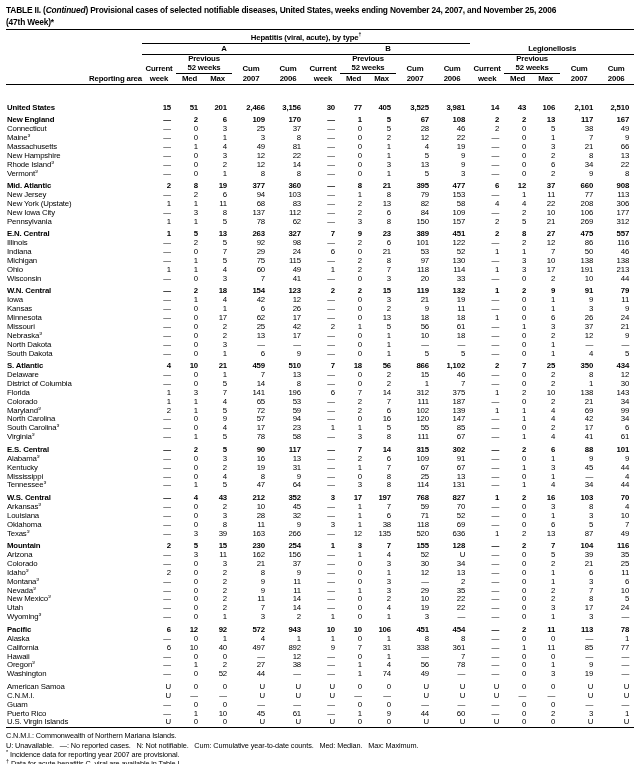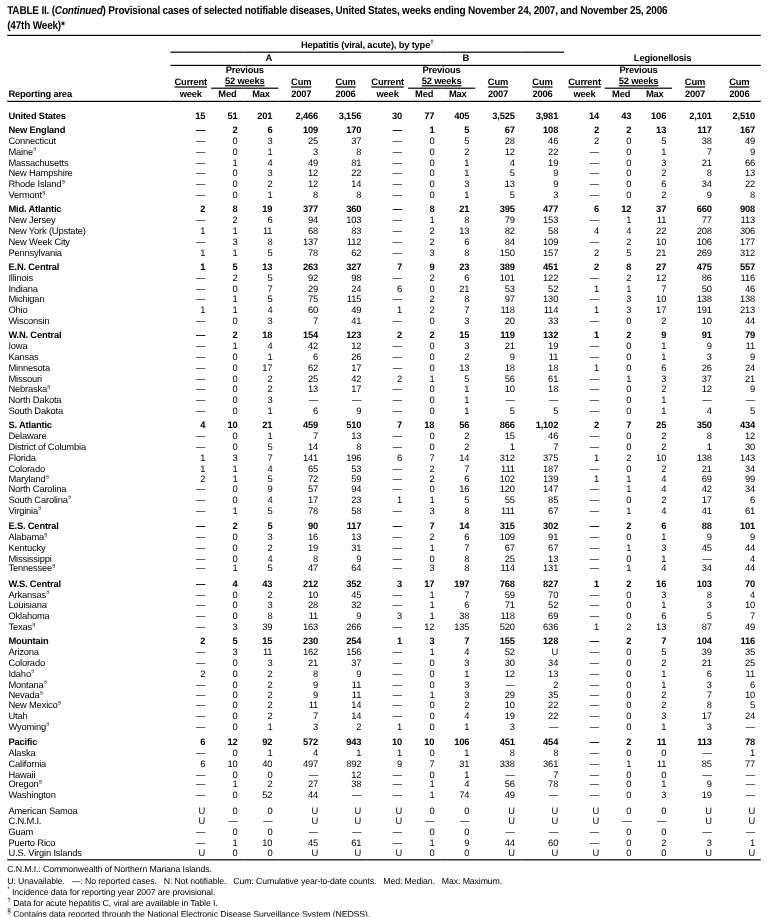--- a/index.html
+++ b/index.html
@@ -16,33 +16,33 @@
   .title-rule{width:628px;border-bottom:1.7px solid #000;margin-top:2px;}
 
   
   table{border-collapse:collapse;table-layout:fixed;width:628px;margin-top:1px;
         border-bottom:1.5px solid #000;}
   th{font-weight:bold;font-size:7.8px;line-height:8.6px;letter-spacing:-0.15px;
      text-align:center;padding:0;vertical-align:bottom;white-space:nowrap;}
   .hr1 th{height:12px;}
   .hr2 th{height:10px;}
   .hr3 th{height:8px;}
-  .hr4 th{height:9px;text-decoration:underline;}
+  .hr4 th{height:9px;}
   .hr5 th{height:10px;}
   th.rule{border-bottom:1px solid #000;}
   .hr5 th{border-bottom:1.2px solid #000;}
-  th.area-h{text-align:left;padding-left:1px;}
+  th.area-h{text-align:right;padding-left:1px;}
 
   td{padding:0;font-size:7.8px;line-height:8.9px;letter-spacing:-0.15px;
      white-space:nowrap;vertical-align:bottom;}
   td.area{text-align:left;padding-left:1px;overflow:hidden;}
   td.num{text-align:right;padding-right:5px;}
   tr.bold td{font-weight:bold;}
   tr.gap td{height:3.6px;line-height:3.6px;font-size:1px;padding:0;}
-  tbody tr:first-child td{padding-top:8px;}
+  tbody tr:first-child td{padding-top:19px;}
   sup{font-size:5.2px;line-height:0;vertical-align:super;letter-spacing:0;}
 
   
   .footnotes{margin-top:3px;font-size:7.3px;line-height:9.2px;letter-spacing:-0.1px;}
   .fn-line{white-space:nowrap;}
   .fn-line sup{font-size:5.4px;}
 </style>
 </head>
 <body>
 
@@ -335,21 +335,21 @@
           <td class="num">13</td>
           <td class="num">82</td>
           <td class="num">58</td>
           <td class="num">4</td>
           <td class="num">4</td>
           <td class="num">22</td>
           <td class="num">208</td>
           <td class="num">306</td>
         </tr>
         <tr>
-          <td class="area">New Week City</td>
+          <td class="area">New Iowa City</td>
           <td class="num">—</td>
           <td class="num">3</td>
           <td class="num">8</td>
           <td class="num">137</td>
           <td class="num">112</td>
           <td class="num">—</td>
           <td class="num">2</td>
           <td class="num">6</td>
           <td class="num">84</td>
           <td class="num">109</td>

